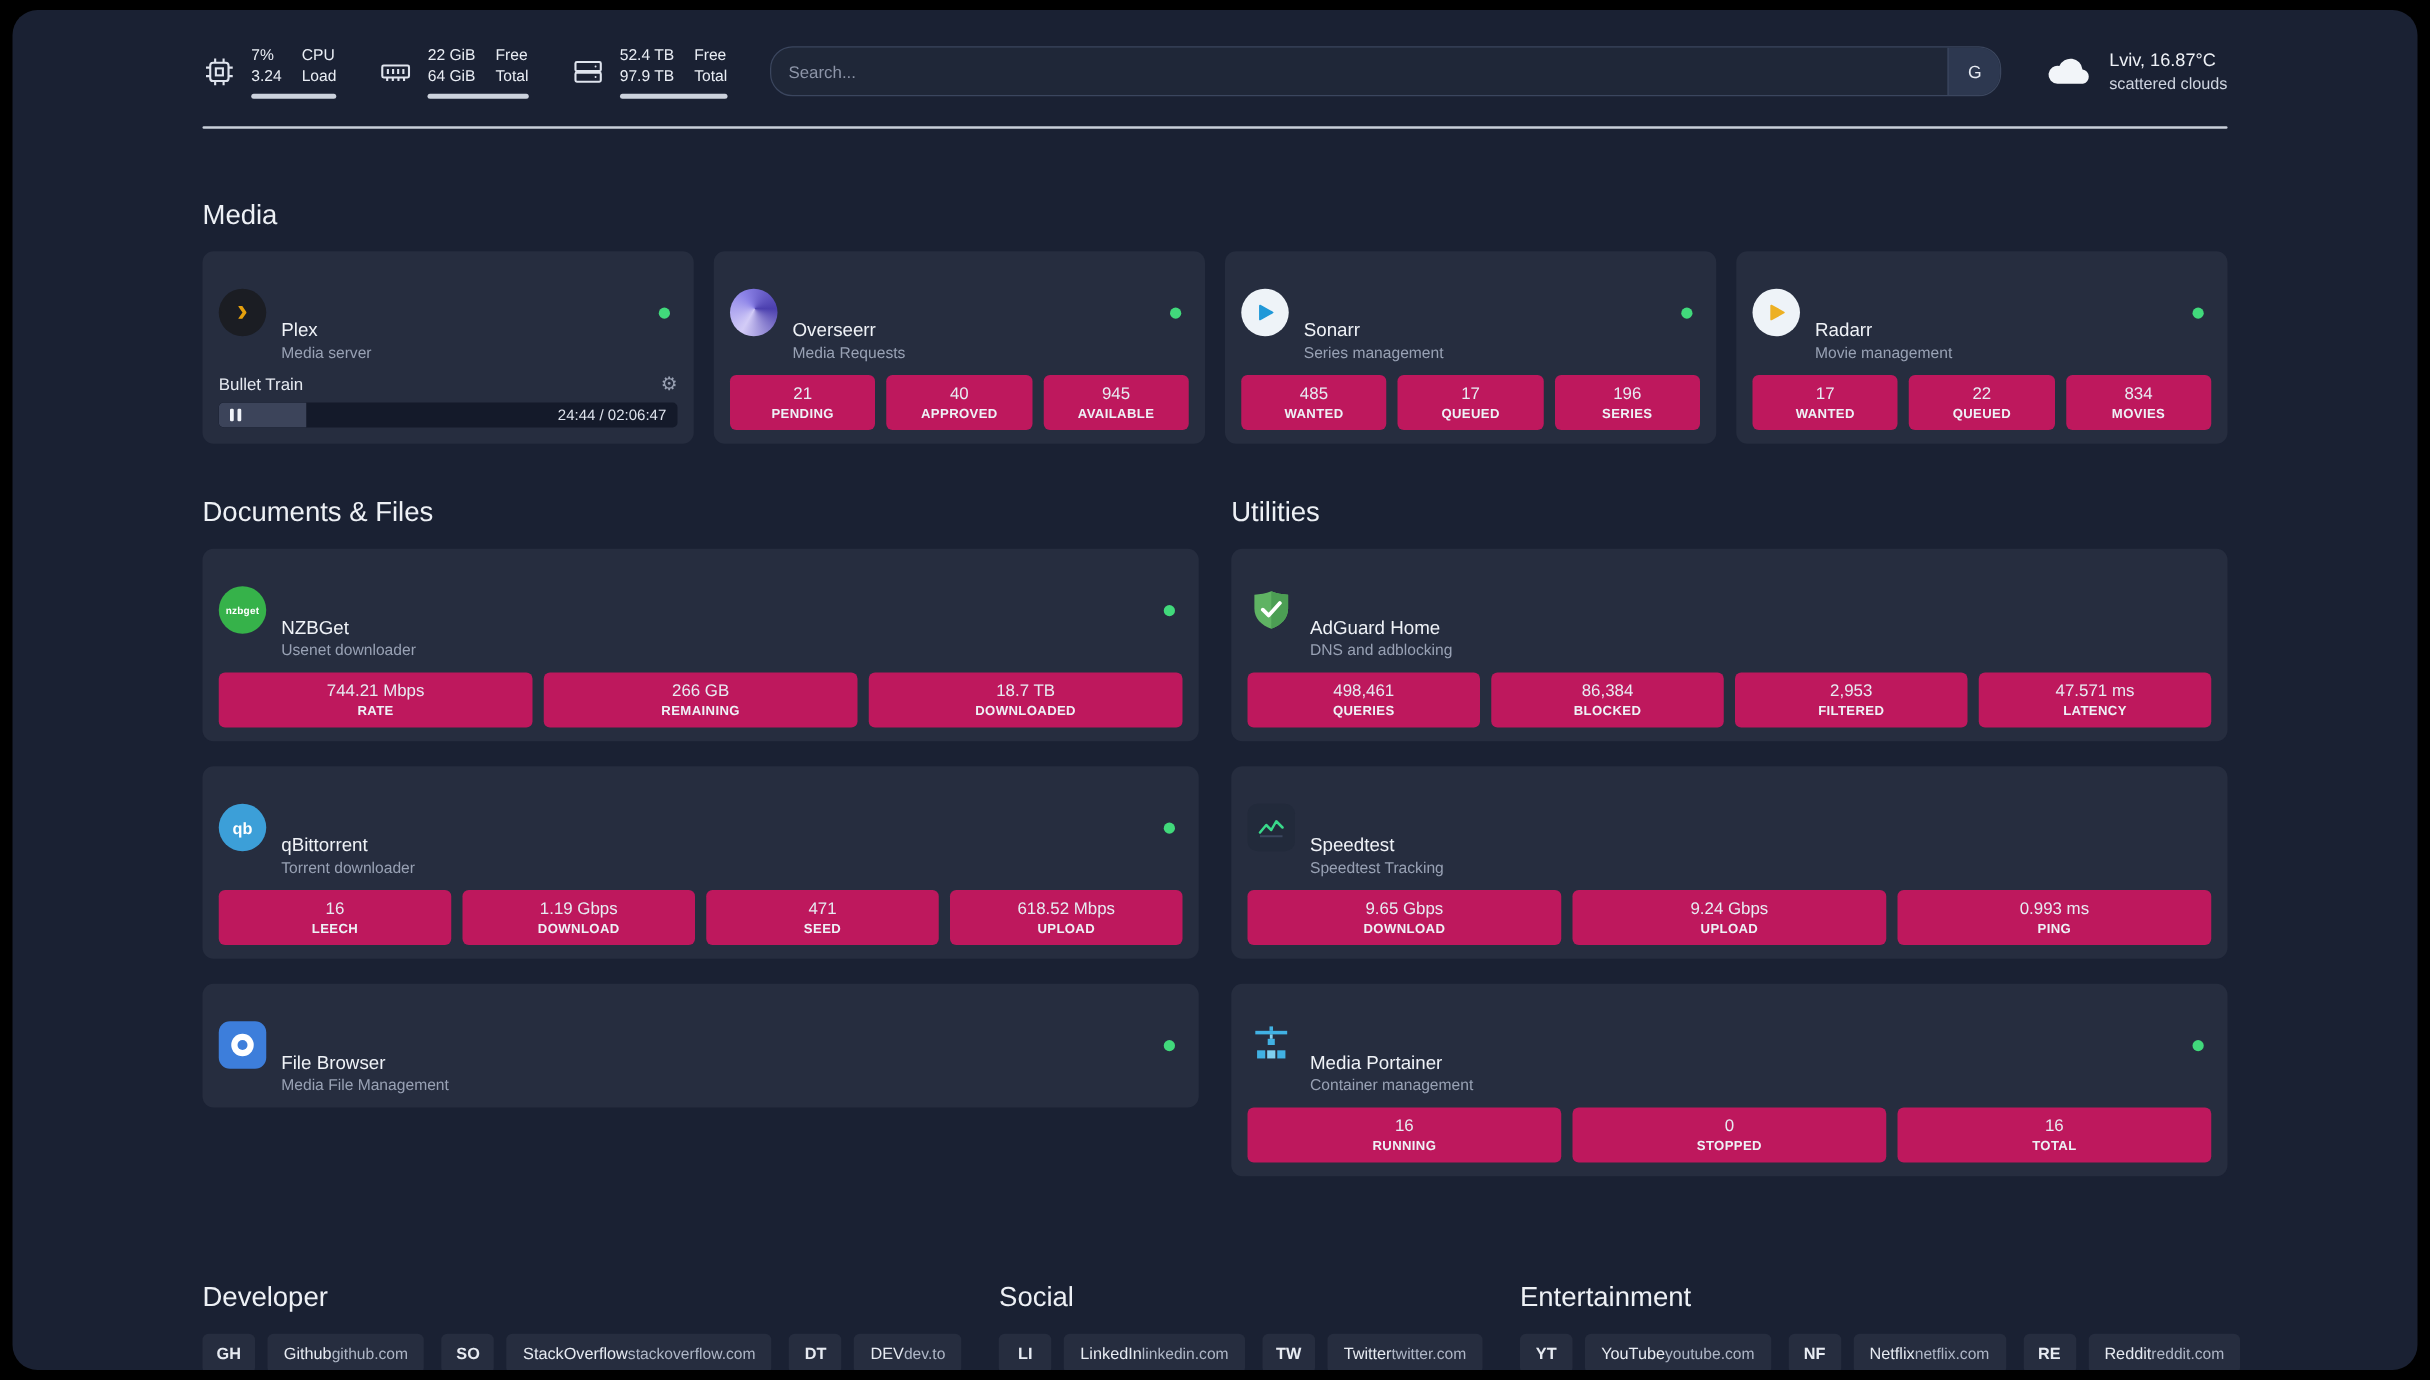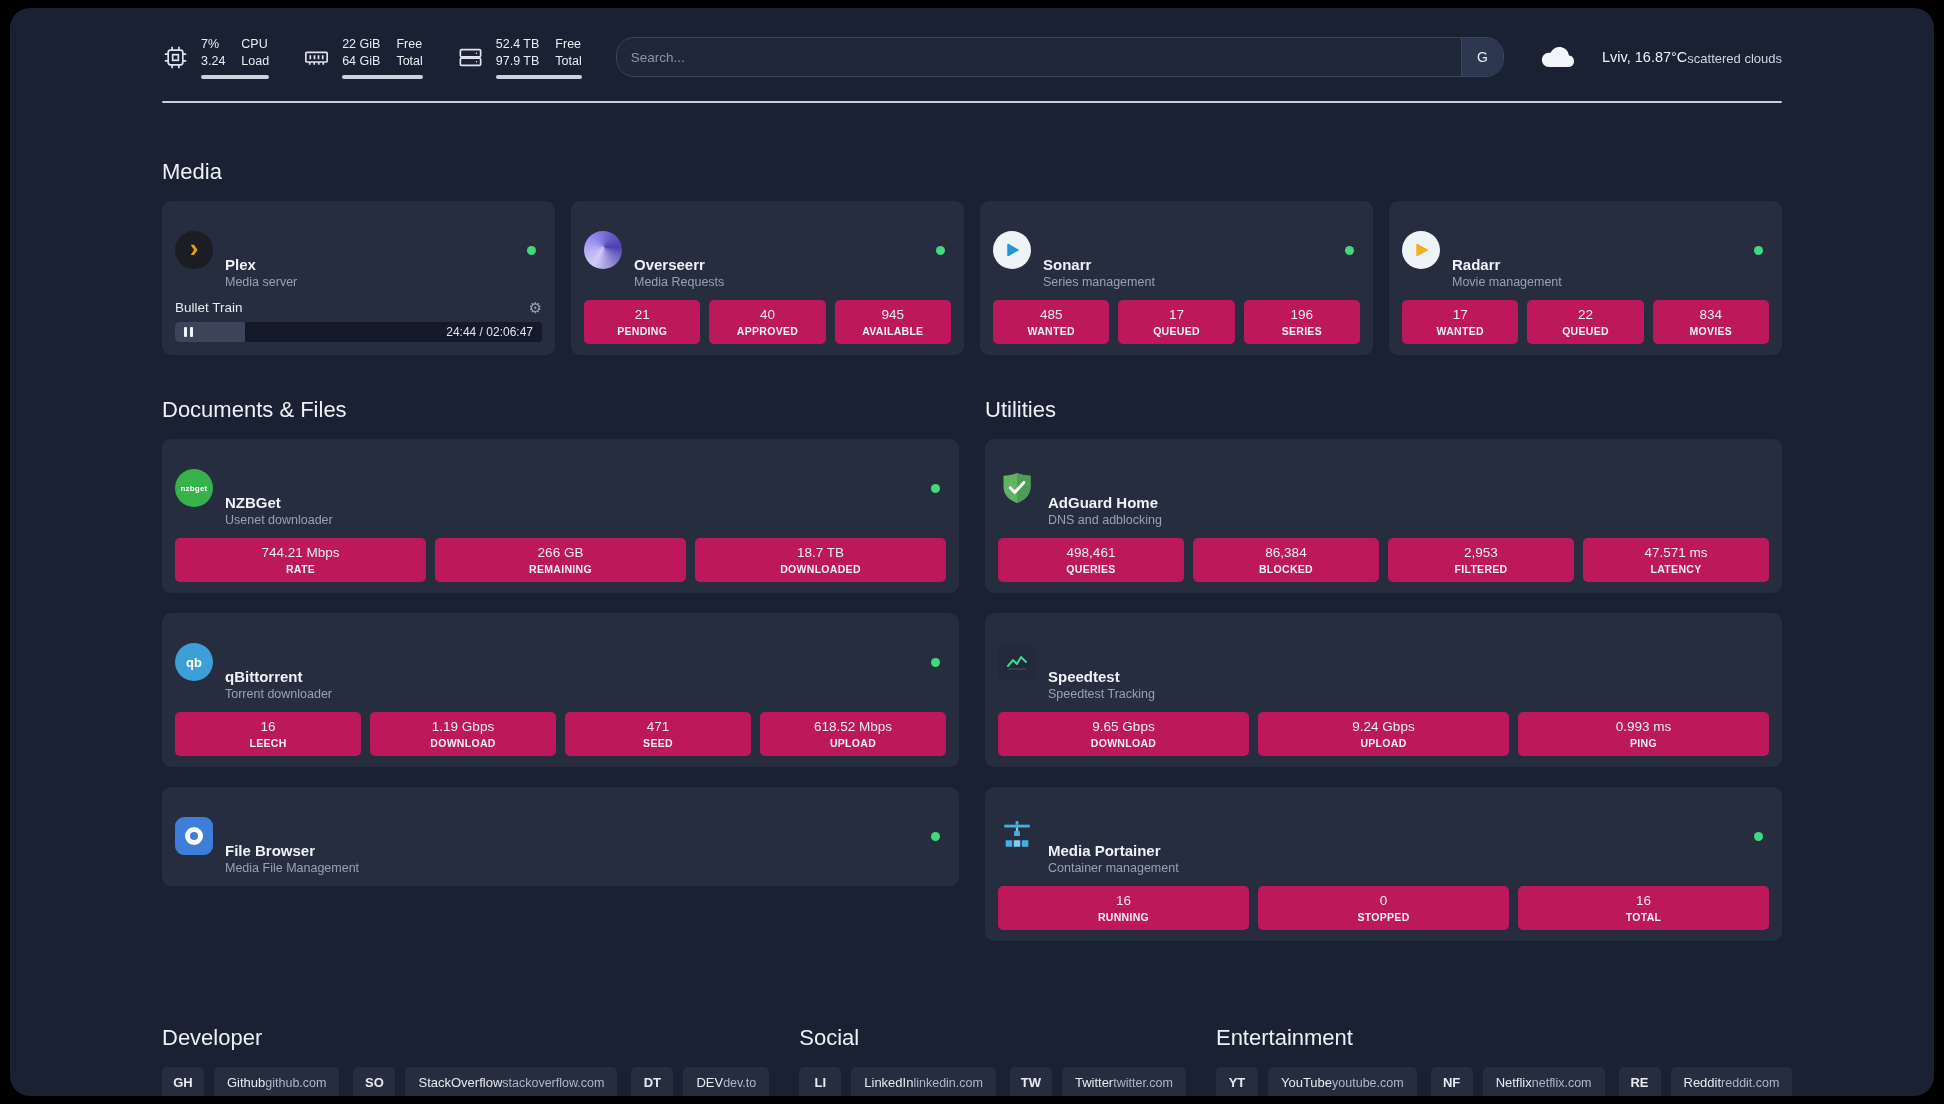--- a/index.html
+++ b/index.html
@@ -38,41 +38,41 @@
     color:#dfe4ee; font-size:13.5px; padding:0 14px;
     font-family:"Liberation Sans", sans-serif;
   }
   .search input::placeholder { color:#8d95a8; }
   .gbtn {
     width:42px; border:none; border-left:1px solid #3b465e;
     background:#2d3850; color:#e6eaf1; font-size:14px; cursor:pointer;
     font-family:"Liberation Sans", sans-serif;
   }
   .weather { display:flex; align-items:center; gap:12px; }
-  .weather-text { display:flex; flex-direction:row; color:#eef1f6;margin-left:12px; }
+  .weather-text { display:flex; flex-direction:column; color:#eef1f6; }
   .weather-loc { font-size:14.5px; }
   .weather-cond { font-size:13px; color:#cfd5e0; margin-top:2px; }
 
   .divider { height:2px; background:#c9cfda; border-radius:1px; margin-top:22px; }
 
   
   .sec-title { font-size:22px; font-weight:400; color:#edf0f5; margin:0 0 16px; }
   .section-media { margin-top:56px; }
   .media-grid { display:grid; grid-template-columns:repeat(4,1fr); gap:16px; align-items:stretch; }
   .two-col { display:grid; grid-template-columns:1fr 1fr; gap:0 26px; margin-top:42px; align-items:start; }
   .stack { display:flex; flex-direction:column; gap:20px; }
 
   
   .card {
     background:#262d3f; border-radius:9px; padding:11px 13px;
     cursor:pointer;
   }
   .card-head { display:flex; align-items:center; gap:12px; }
   .hgroup { display:flex; flex-direction:column; }
-  .app-name { font-size:15px; font-weight:700; color:#eff2f7;margin-top:44px; }
+  .app-name { font-size:15px; font-weight:400; color:#eff2f7;margin-top:44px; }
   .app-sub { font-size:12.5px; color:#98a1b4; margin-top:2px; }
   .dot { width:9px; height:9px; border-radius:50%; background:#41d97b; margin-left:auto; margin-right:6px; flex:0 0 auto; }
 
   .tiles { display:flex; gap:9px; margin-top:11px; }
   .tile { flex:1; background:#be185d; border-radius:5px; padding:7px 4px; text-align:center; }
   .tval { font-size:13.5px; color:#e7ebf2; }
   .tlab { font-size:10.5px; font-weight:bold; color:#eef1f6; margin-top:3px; letter-spacing:.3px; }
 
   
   .icon {

